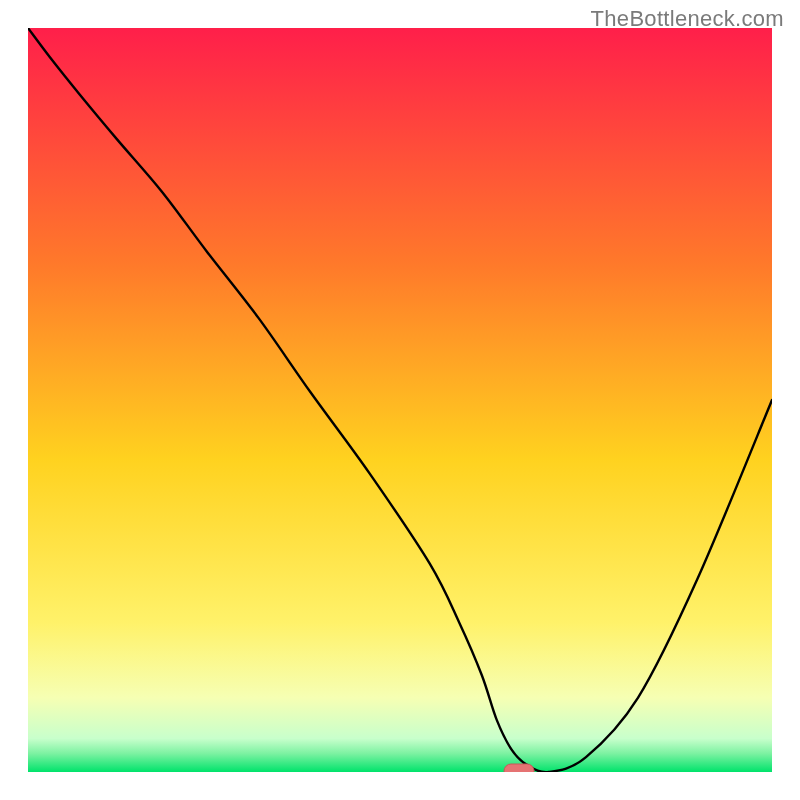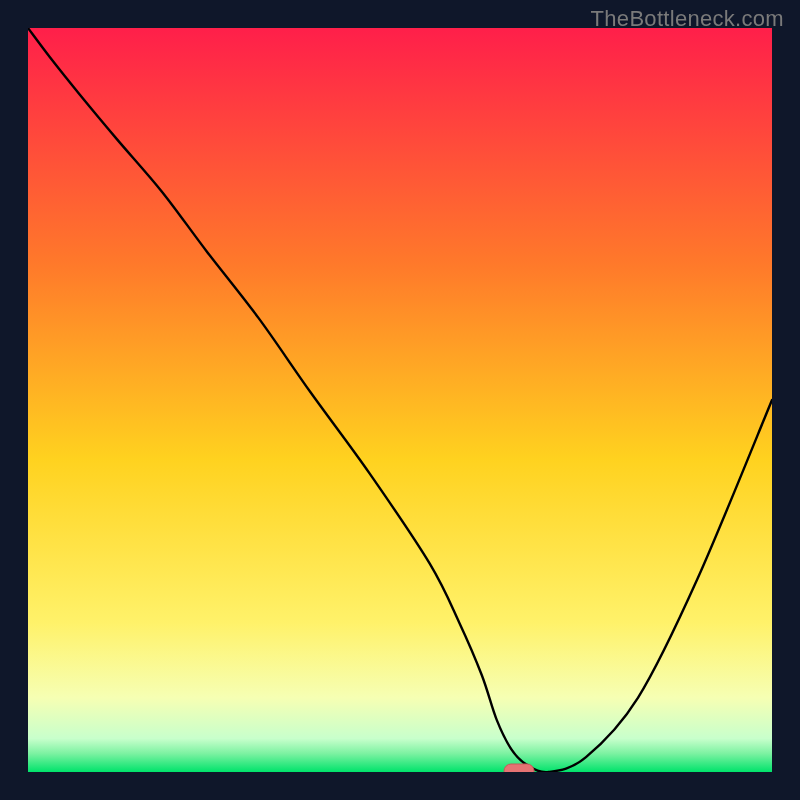--- a/index.html
+++ b/index.html
@@ -8,21 +8,21 @@
     width: 800px;
     height: 800px;
     background: #000;
     overflow: hidden;
     font-family: Arial, Helvetica, sans-serif;
   }
   .frame {
     position: relative;
     width: 800px;
     height: 800px;
-    background: #0f172a;
+    background: #ffffff;
   }
   .plot-area {
     position: absolute;
     left: 28px;
     top: 28px;
     width: 744px;
     height: 744px;
     overflow: hidden;
   }
   .watermark {

